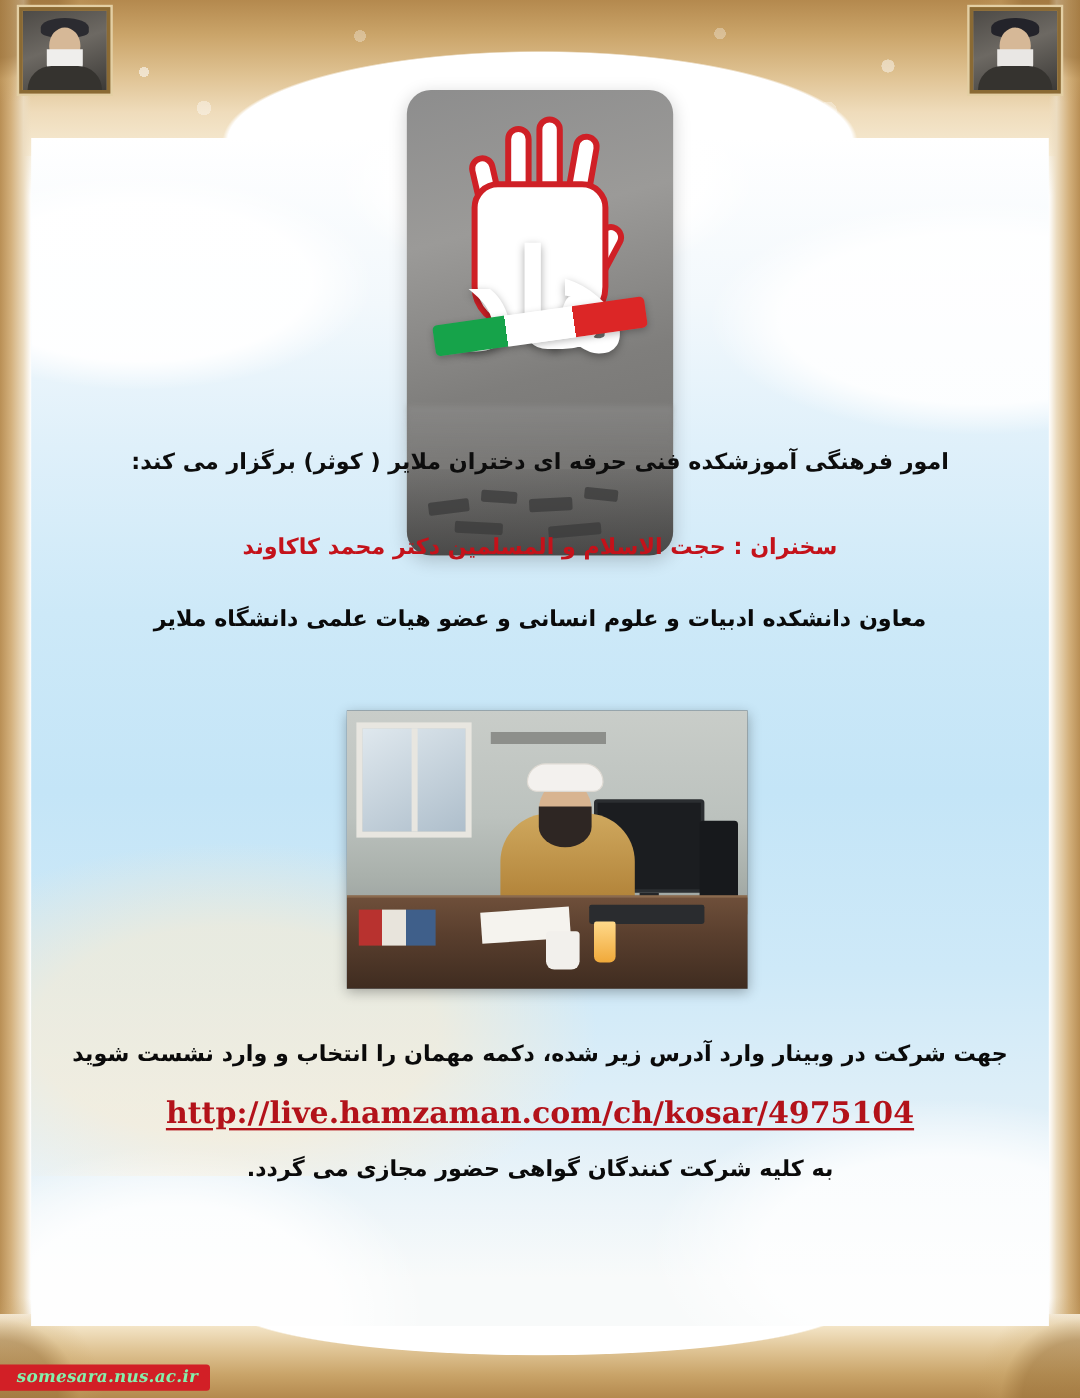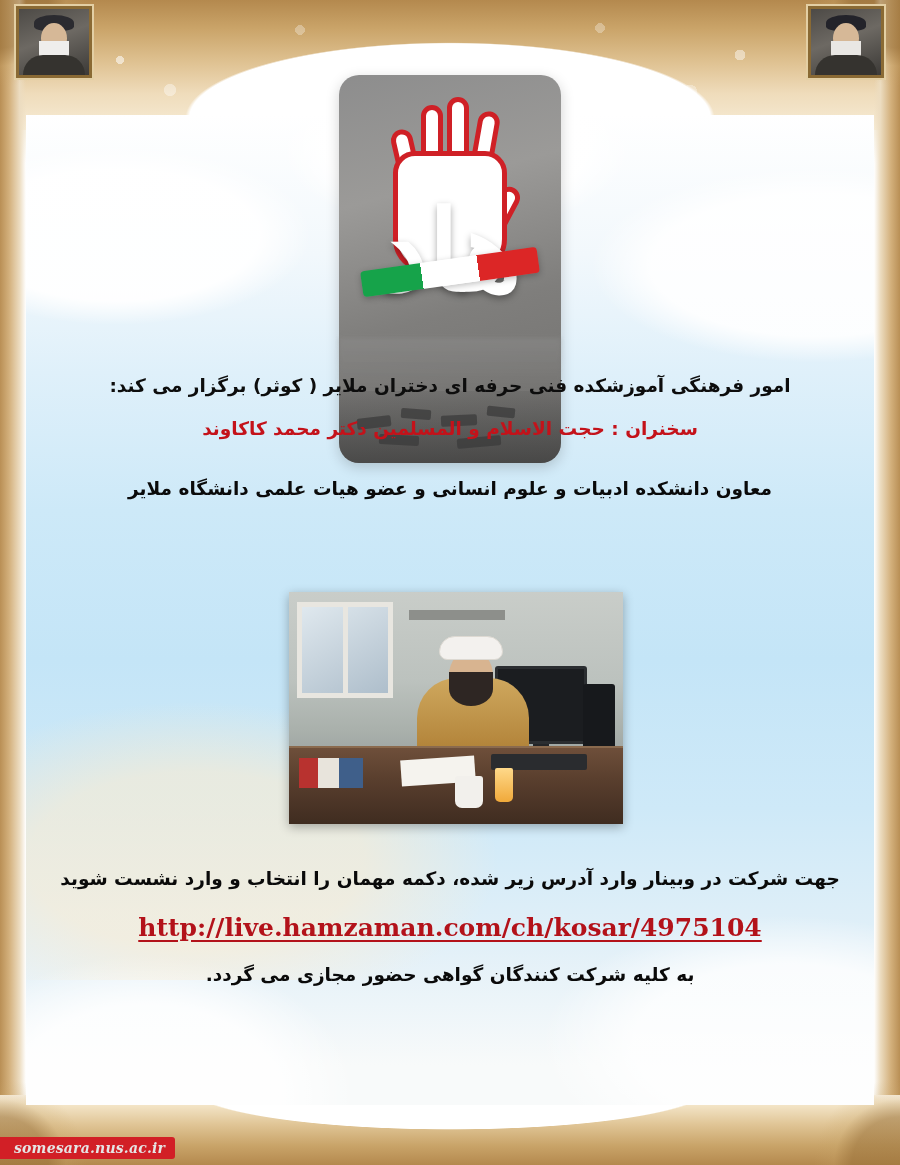--- a/index.html
+++ b/index.html
@@ -286,21 +286,21 @@
   }
   .line {
     font-family: "DejaVu Sans", "Liberation Sans", sans-serif;
     font-weight: bold;
     color: #0a0a0a;
     line-height: 1.7;
   }
   .l-org {
     font-size: 18.5px;
     color: #0d0d0d;
-    margin-bottom: 12px;
+    margin-bottom: 40px;
   }
   .l-title {
     font-size: 18.5px;
     margin-bottom: 26px;
   }
   .l-speaker {
     font-size: 18.5px;
     color: #c4121a;
     margin-bottom: 28px;
   }
@@ -483,21 +483,21 @@
     color: #0a0a0a;
   }
 
   
   .watermark {
     position: absolute;
     left: 0;
     bottom: 6px;
     padding: 3px 10px 3px 14px;
     background: #d21f26;
-    color: #e5e5e5;
+    color: #86efac;
     font-family: "DejaVu Serif", serif;
     font-style: italic;
     font-size: 14px;
     font-weight: bold;
     direction: ltr;
     border-radius: 0 3px 3px 0;
     letter-spacing: .2px;
   }
 </style>
 </head>

